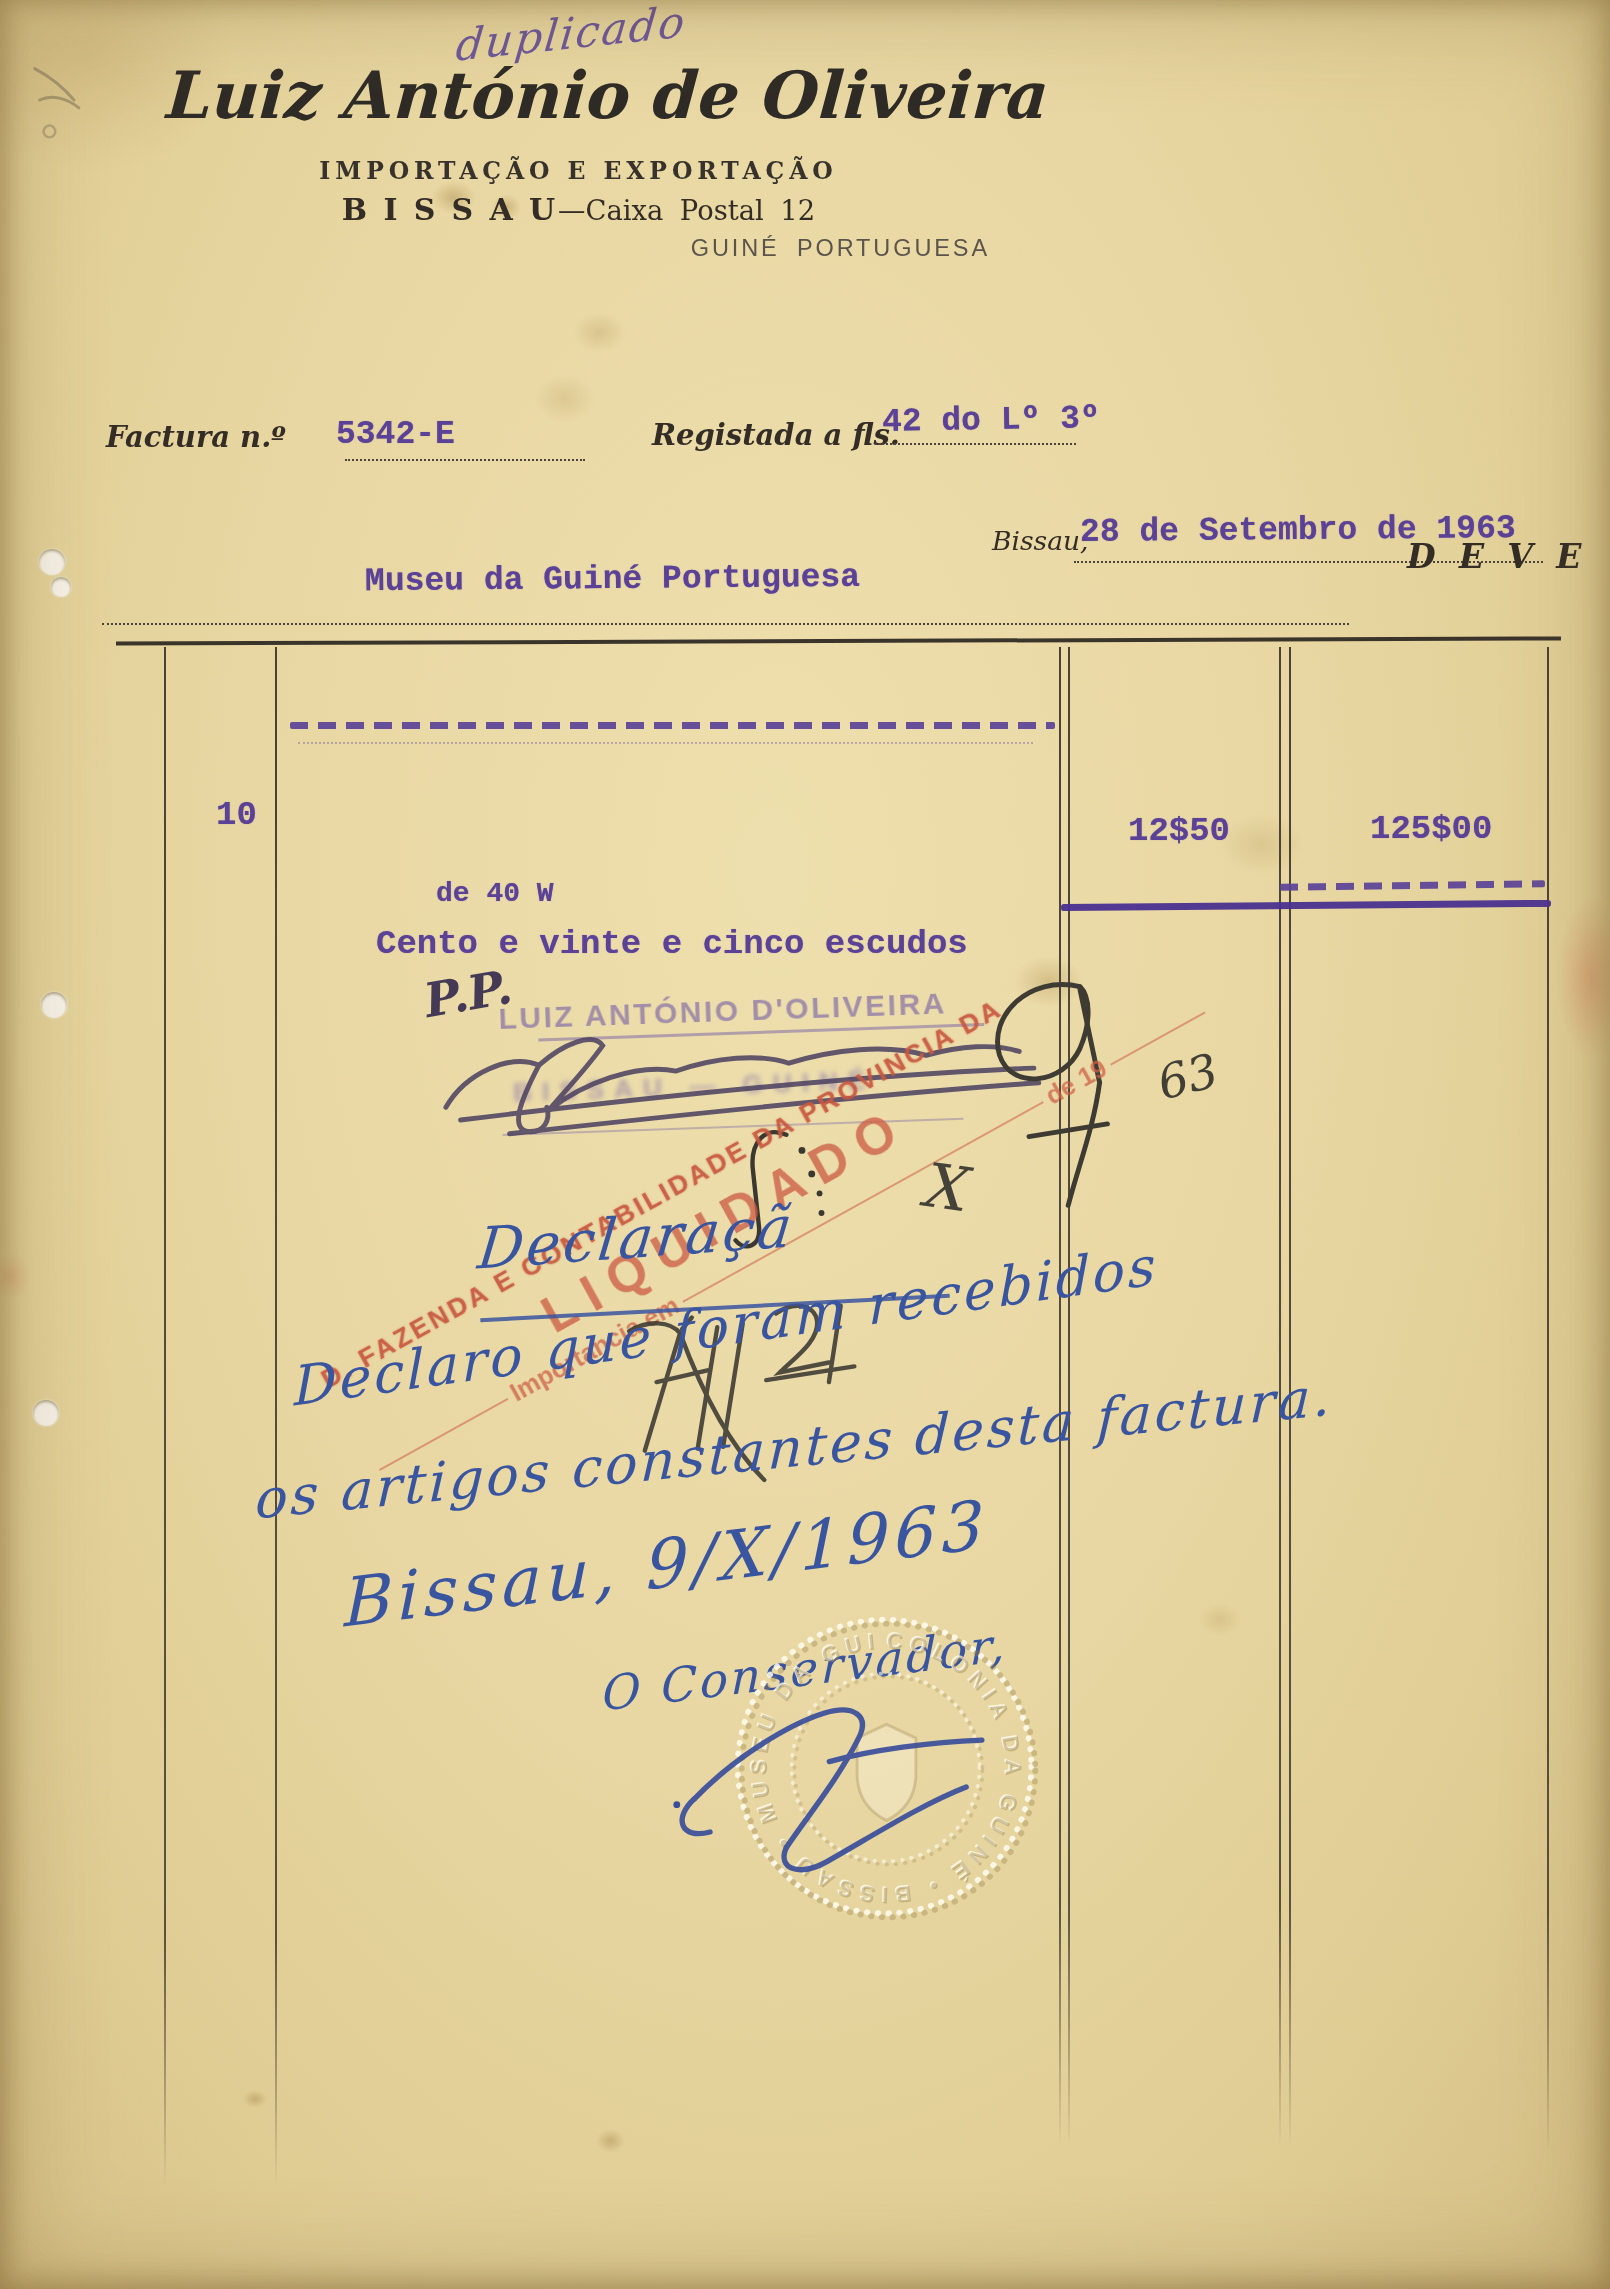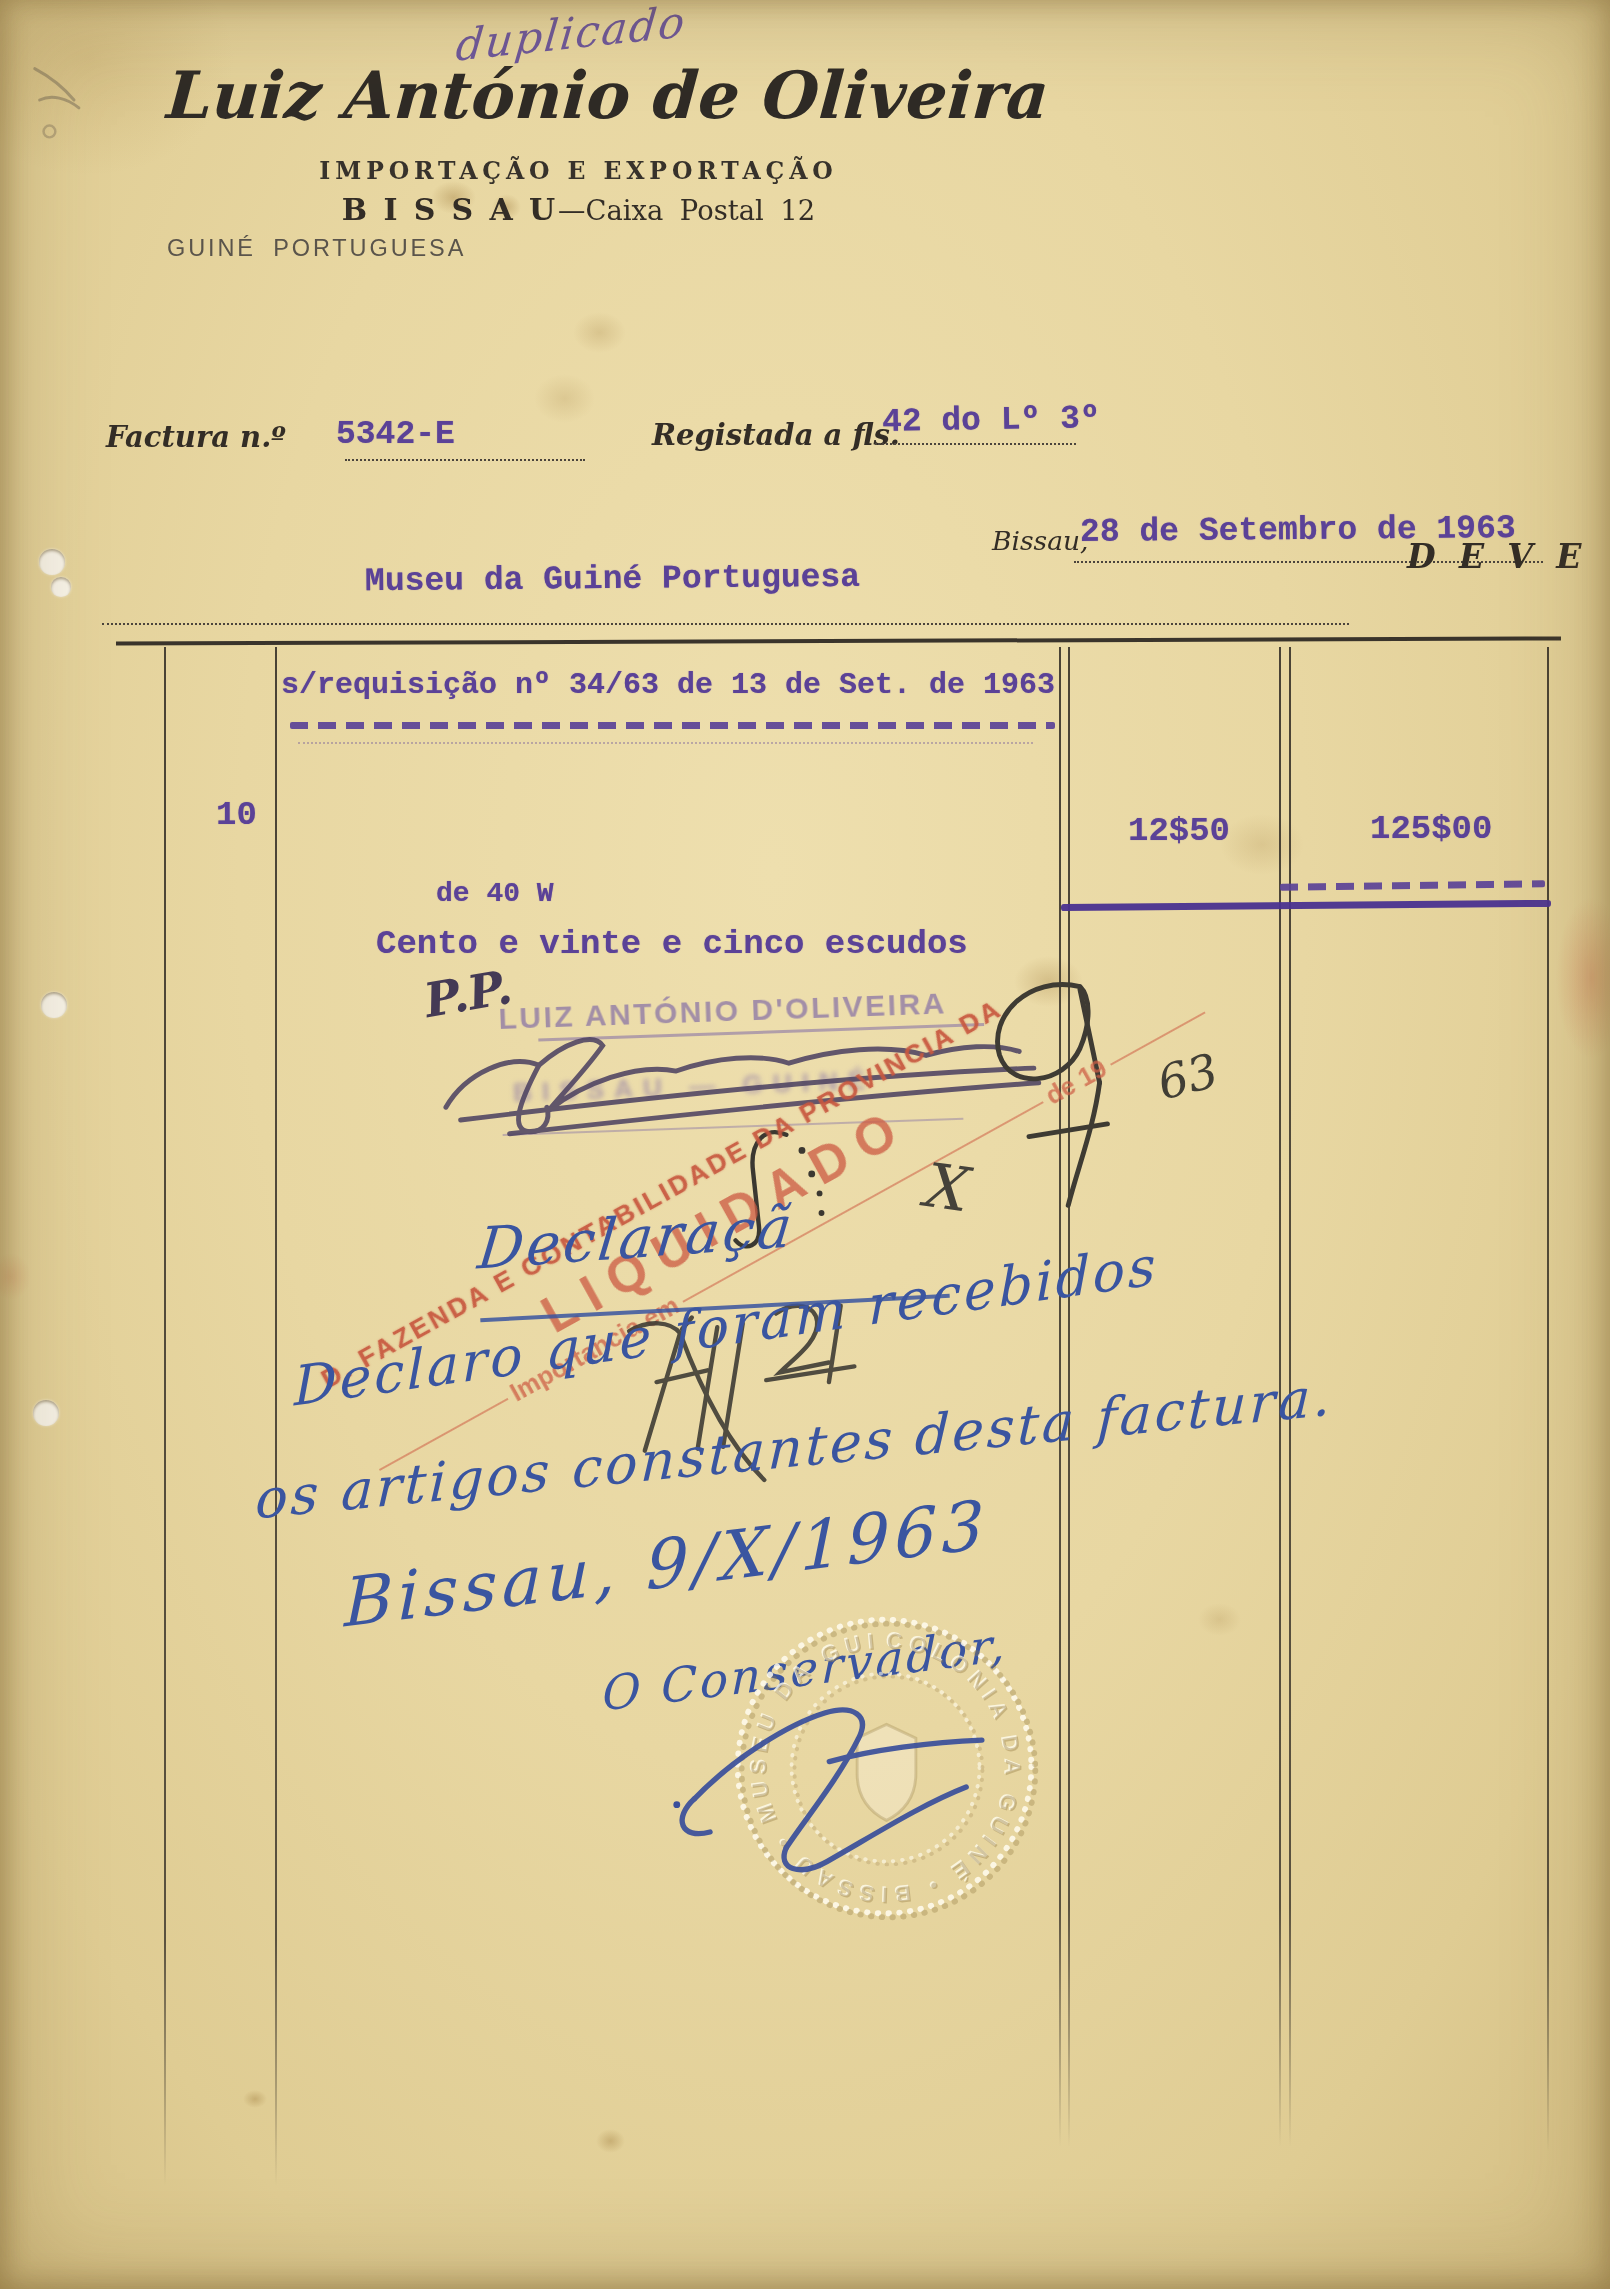--- a/index.html
+++ b/index.html
@@ -74,21 +74,21 @@
   <div class="handblack" style="left:459px;top:19.6px;font-size:43px;color:#6d579c;letter-spacing:2px;transform:rotate(-6deg) skewX(-12deg)">duplicado</div>
 
   <div class="abs" style="left:167px;top:57px;width:823px;text-align:center;font-size:65px;font-style:italic;font-weight:bold;color:#2f2b26;transform:skewX(-4deg);white-space:nowrap">Luiz António de Oliveira</div>
 
   <div class="abs" style="left:167px;top:157px;width:823px;text-align:center;font-size:23.5px;font-weight:bold;letter-spacing:4.9px;color:#37322b">IMPORTAÇÃO E EXPORTAÇÃO</div>
 
   <div class="abs" style="left:167px;top:192px;width:823px;text-align:center;white-space:nowrap">
     <span style="font-size:30px;font-weight:bold;color:#332d26;letter-spacing:2.9px">B I S S A U</span><span style="font-size:27.4px;color:#332d26;word-spacing:7.8px">—Caixa Postal 12</span>
   </div>
 
-  <div class="abs" style="left:167px;top:235px;width:823px;text-align:left;font-family:'Liberation Sans',sans-serif;font-size:23.5px;letter-spacing:2.9px;color:#5a544b;word-spacing:7.8px">GUINÉ PORTUGUESA</div>
+  <div class="abs" style="left:167px;top:235px;width:823px;text-align:right;font-family:'Liberation Sans',sans-serif;font-size:23.5px;letter-spacing:2.9px;color:#5a544b;word-spacing:7.8px">GUINÉ PORTUGUESA</div>
 
   <div class="printit" style="left:106px;top:420px;font-size:29px">Factura n.º</div>
   <div class="typed" style="left:336px;top:416px;font-size:33px">5342-E</div>
   <div class="dotted" style="left:345px;top:459px;width:240px"></div>
 
   <div class="printit" style="left:652px;top:418px;font-size:29px">Registada a fls.</div>
   <div class="typed" style="left:882px;top:402px;font-size:33px;transform:rotate(-1deg)">42 do Lº 3º</div>
   <div class="dotted" style="left:875px;top:443px;width:201px"></div>
 
   <div class="printit" style="left:992px;top:525px;font-size:26.5px;font-weight:normal">Bissau,</div>
@@ -101,21 +101,20 @@
 
   <div class="hrule" style="left:116px;top:639px;width:1445px;transform:rotate(-.2deg)"></div>
   <div class="vline" style="left:164px;top:647px;height:1539px"></div>
   <div class="vline" style="left:275px;top:647px;height:1539px"></div>
   <div class="vline" style="left:1059px;top:647px;height:1500px"></div>
   <div class="vline" style="left:1068px;top:647px;height:1500px"></div>
   <div class="vline" style="left:1279px;top:647px;height:1500px"></div>
   <div class="vline" style="left:1289px;top:647px;height:1500px"></div>
   <div class="vline" style="left:1547px;top:647px;height:1505px"></div>
 
-  <div class="typed" style="left:281px;top:668px;font-size:30px">s/requisição nº 34/63 de 13 de Set. de 1963</div>
   <div class="pdash" style="left:290px;top:722px;width:765px"></div>
   <div class="pdotfaint" style="left:298px;top:742px;width:735px"></div>
 
   <div class="typed" style="left:216px;top:796px;font-size:34px">10</div>
   <div class="typed" style="left:436px;top:878px;font-size:28px">de 40 W</div>
   <div class="typed" style="left:1128px;top:812px;font-size:34px">12$50</div>
   <div class="typed" style="left:1370px;top:810px;font-size:34px">125$00</div>
 
   <div class="pdash" style="left:1280px;top:882px;width:265px;transform:rotate(-.8deg)"></div>
   <div class="abs" style="left:1061px;top:902px;width:490px;height:6.9px;background:#4a3190;border-radius:2.9px;transform:rotate(-.5deg);opacity:.95"></div>

